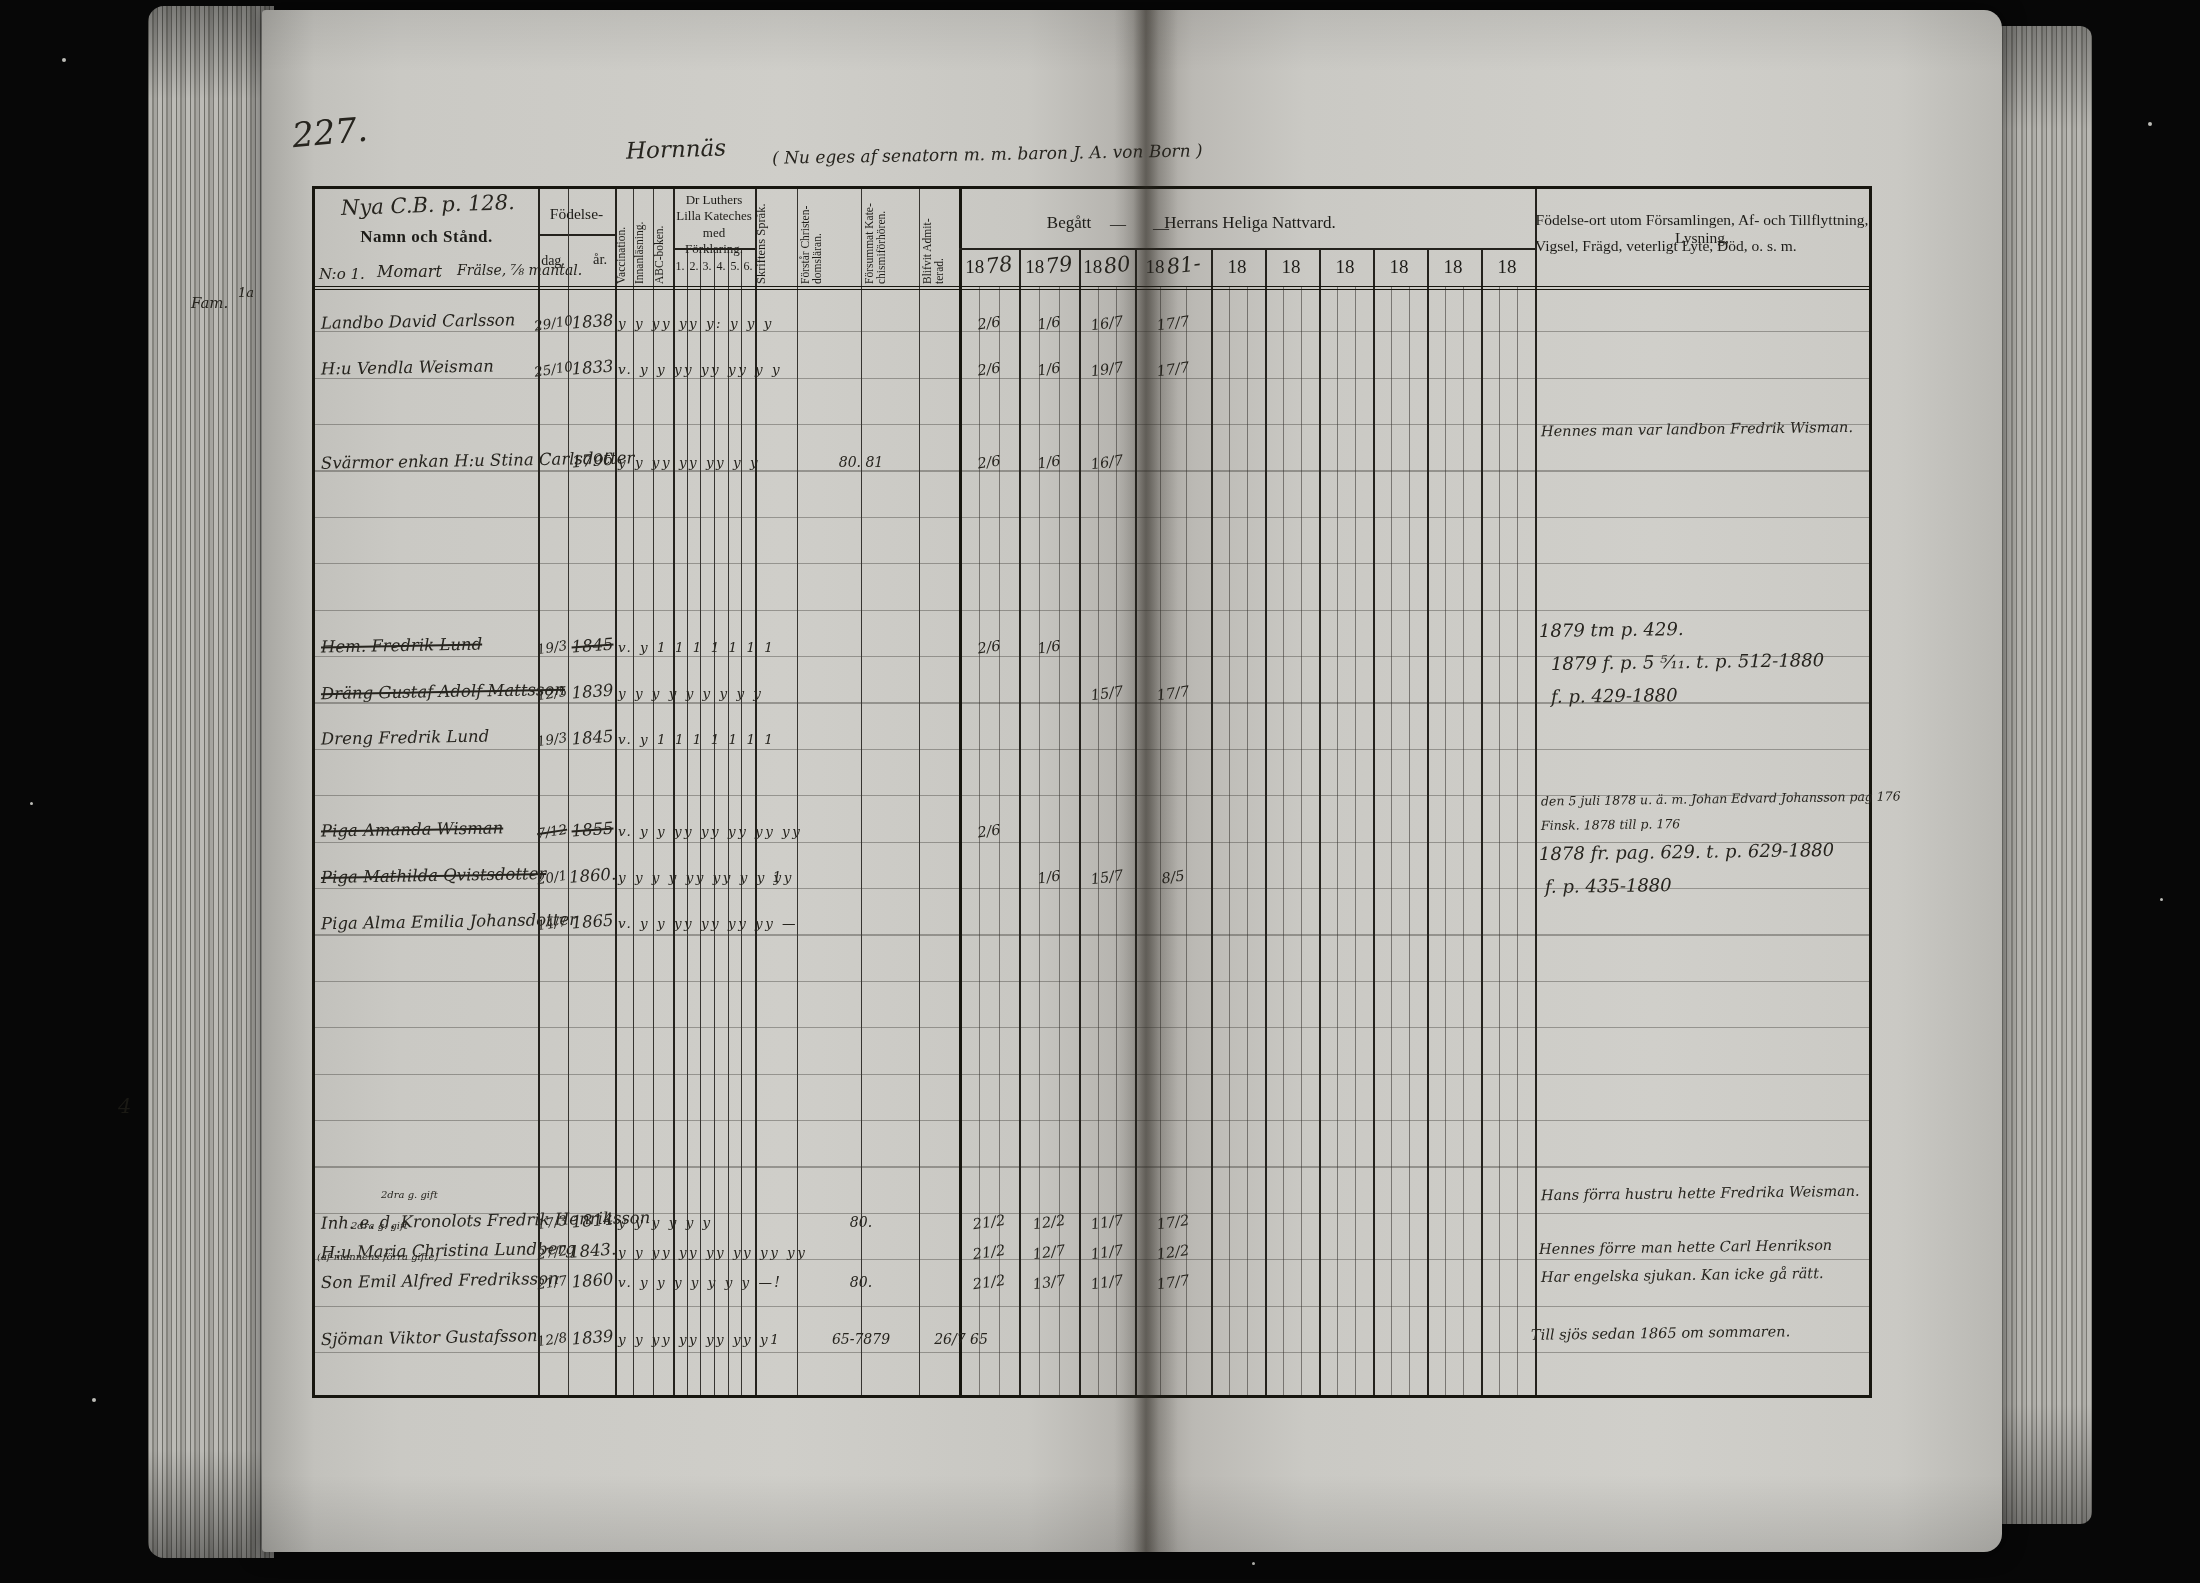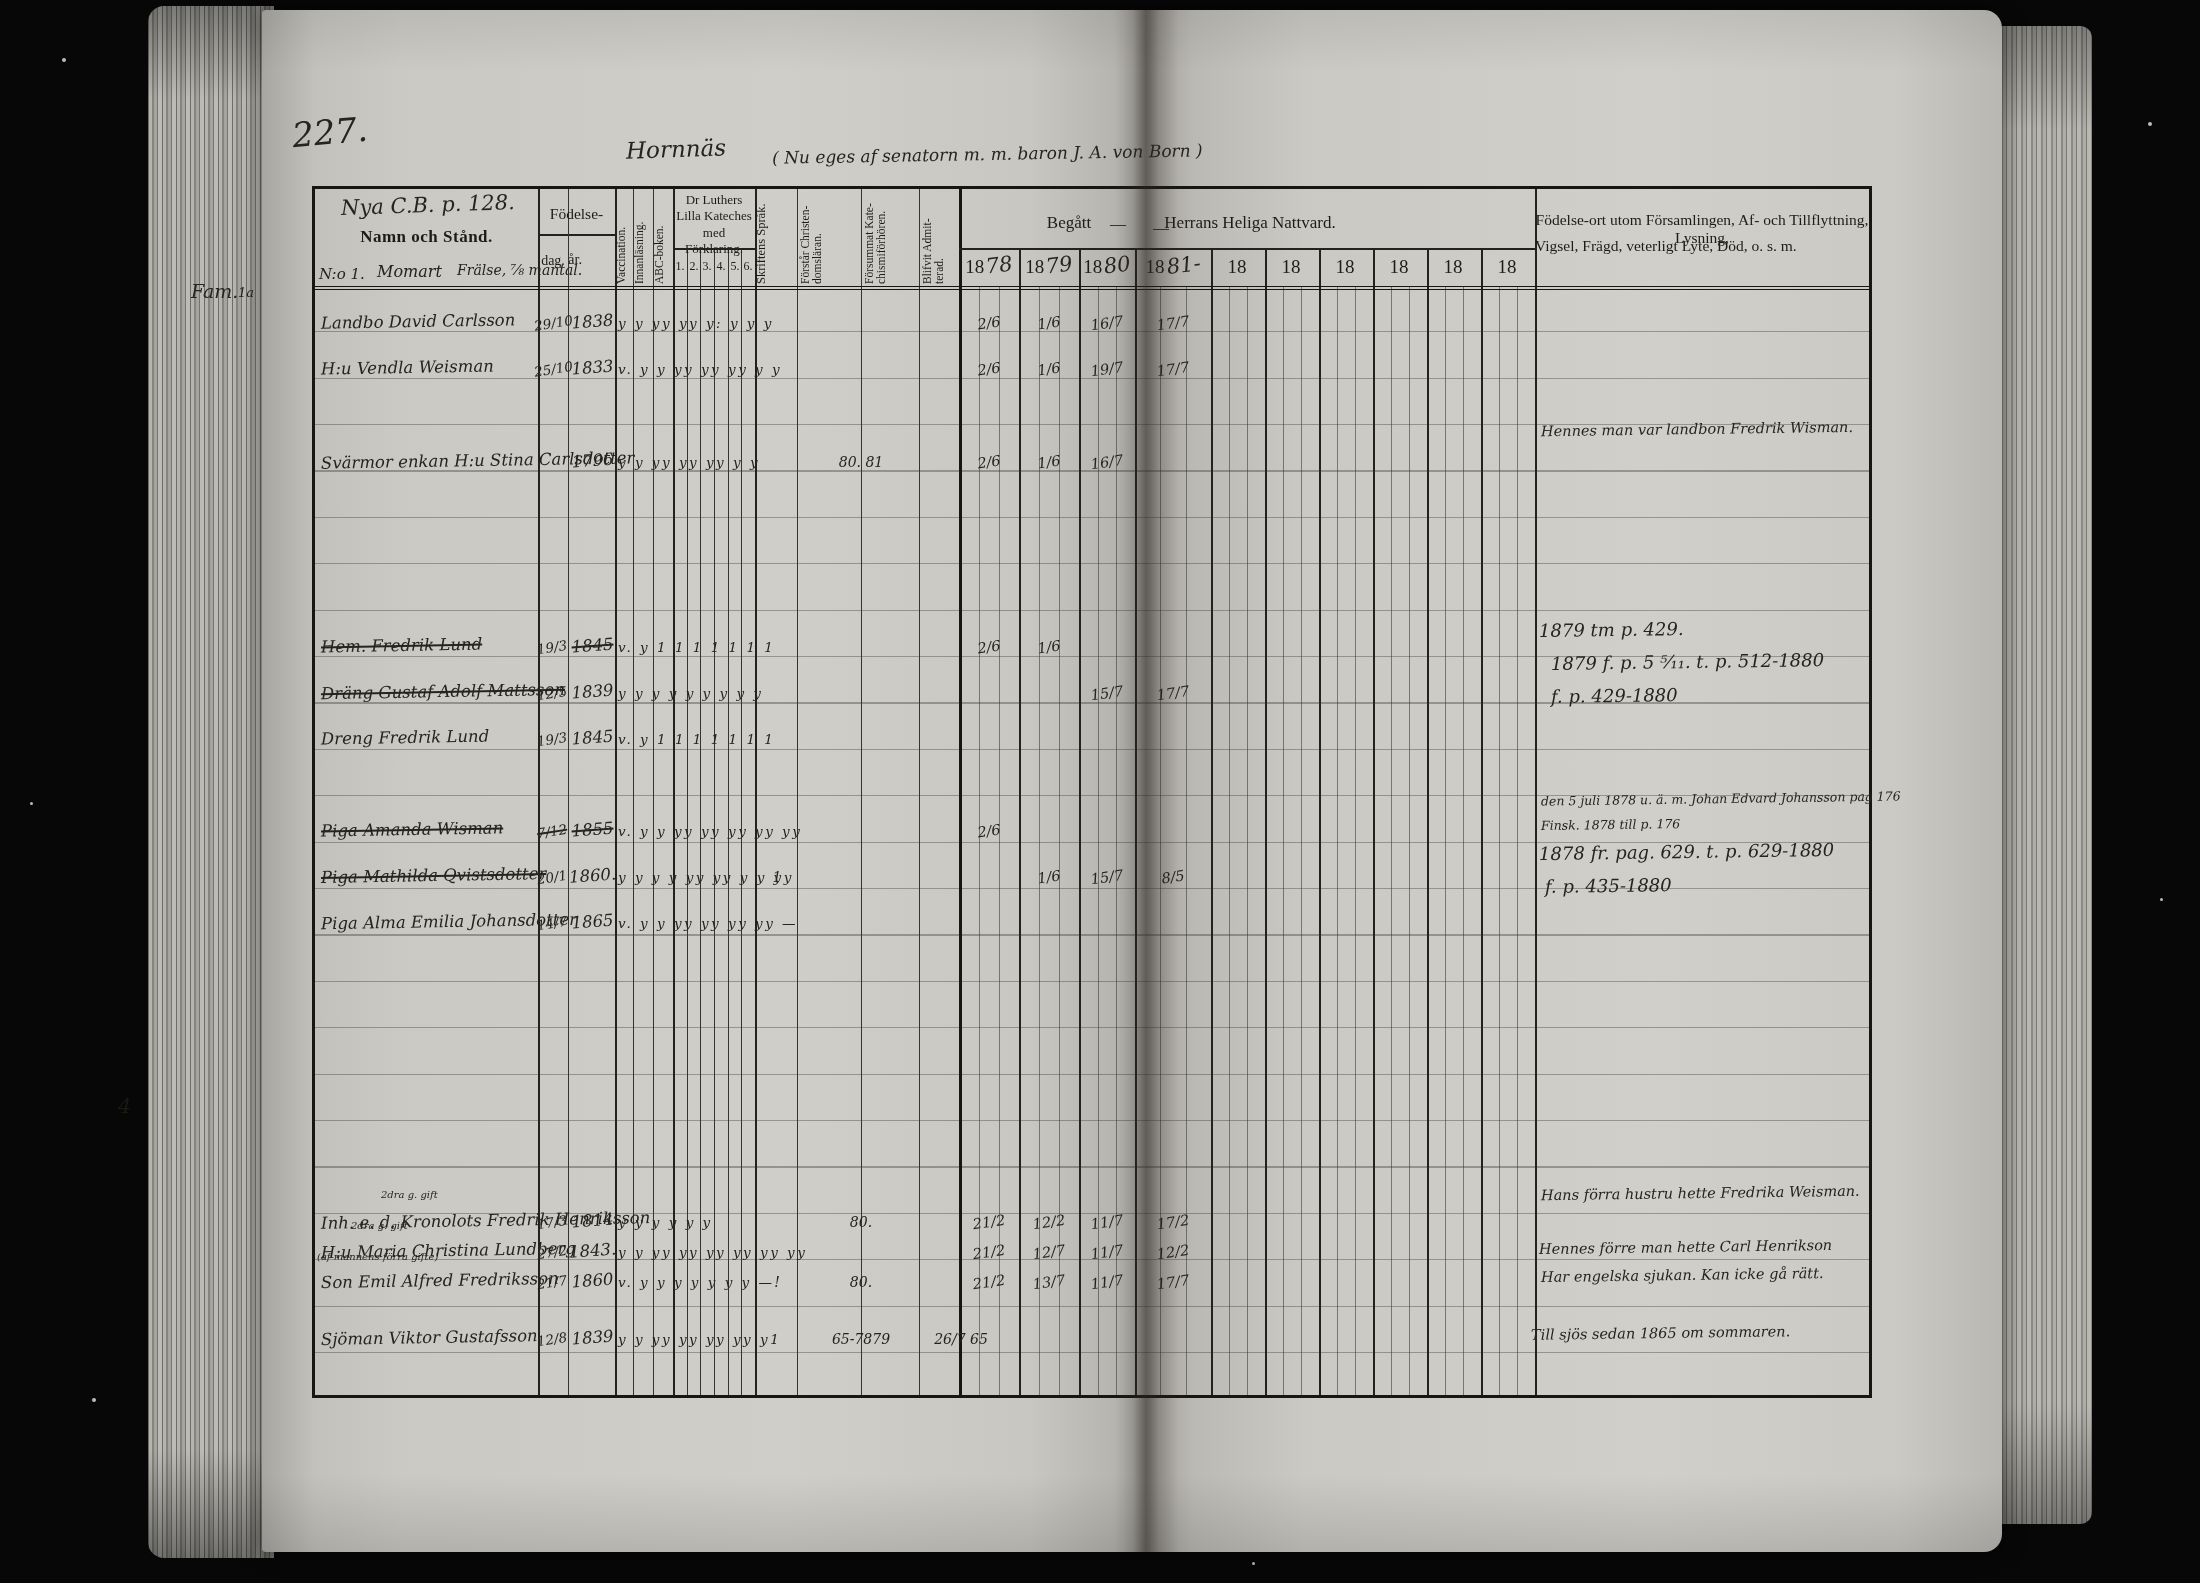--- a/index.html
+++ b/index.html
@@ -26,21 +26,21 @@
   .fold{position:absolute;left:1114px;top:10px;width:64px;height:1542px;z-index:40;pointer-events:none;
     background:linear-gradient(90deg,rgba(40,37,32,0) 0,rgba(40,37,32,.16) 30%,rgba(42,38,32,.55) 50%,rgba(40,37,32,.2) 70%,rgba(40,37,32,0) 100%);}
 
   .hw{font-family:"DejaVu Serif",serif;font-style:italic;color:#26241e;}
   .struck{text-decoration:line-through;text-decoration-thickness:1.5px;text-decoration-color:#26241e;}
 
   
   .pagenum{position:absolute;left:292px;top:112px;font-size:34px;z-index:20;transform:rotate(-5deg);}
   .place{position:absolute;left:626px;top:136px;font-size:23px;z-index:20;transform:rotate(-2deg);}
   .place-note{position:absolute;left:772px;top:144px;font-size:17px;z-index:20;transform:rotate(-1deg);}
-  .m-fam{position:absolute;left:191px;top:280px;font-size:19px;z-index:20;text-align:center;}
+  .m-fam{position:absolute;left:191px;top:294px;font-size:15px;z-index:20;text-align:center;}
   .m-sub{position:absolute;left:238px;top:285px;font-size:13px;z-index:20;}
   .m-stray{position:absolute;left:118px;top:1094px;font-size:21px;z-index:20;color:#1a1914;}
 
   
   .table{position:absolute;left:312px;top:186px;width:1554px;height:1206px;box-sizing:content-box;
          border:3px solid #17160f;z-index:10;}
   .thead{position:absolute;left:0;top:0;right:0;height:97px;border-bottom:4px double #17160f;z-index:3;}
   .tb{position:absolute;left:0;top:97px;right:0;bottom:0;
       background:repeating-linear-gradient(to bottom,rgba(0,0,0,0) 0 45.2px,rgba(55,53,48,.38) 45.2px 46.4px);}
 
@@ -49,21 +49,21 @@
   .y59{top:59px;} .thin{top:97px;width:1px;background:rgba(52,50,45,.55);}
   .hl{position:absolute;height:2px;background:#24221d;z-index:2;}
 
   .h-name{position:absolute;left:0;top:38px;width:223px;text-align:center;font-size:17px;font-weight:bold;letter-spacing:.5px;}
   .bookref{position:absolute;left:26px;top:4px;font-size:21px;transform:rotate(-2deg);}
   .h-no{position:absolute;left:4px;top:76px;font-size:15px;}
   .h-estate{position:absolute;left:62px;top:73px;font-size:16px;}
   .h-tenure{position:absolute;left:142px;top:73px;font-size:14px;}
   .h-birth-label{position:absolute;left:223px;top:16px;width:77px;text-align:center;font-size:15.5px;}
   .h-dag{position:absolute;left:223px;top:64px;width:30px;text-align:center;font-size:14px;}
-  .h-ar{position:absolute;left:253px;top:62px;width:64px;text-align:left;font-size:14.5px;}
+  .h-ar{position:absolute;left:253px;top:62px;width:64px;text-align:center;font-size:14.5px;}
   .vt{position:absolute;top:3px;height:92px;writing-mode:vertical-rl;transform:rotate(180deg);
       font-size:11.5px;line-height:1.08;font-family:"Liberation Serif",serif;text-align:left;overflow:hidden;}
   .h-kat-label{position:absolute;left:358px;top:3px;width:82px;text-align:center;font-size:13px;line-height:1.25;}
   .kat-sub{position:absolute;top:70px;width:14px;text-align:center;font-size:12px;}
   .h-begatt{position:absolute;left:664px;top:24px;width:180px;text-align:center;font-size:17px;}
   .h-dash1{position:absolute;left:795px;top:26px;font-size:16px;}
   .h-dash2{position:absolute;left:838px;top:30px;font-size:16px;}
   .h-natt{position:absolute;left:800px;top:24px;width:270px;text-align:center;font-size:17px;}
   .ycell{position:absolute;top:59px;height:38px;display:flex;align-items:center;justify-content:center;z-index:3;}
   .yp{font-size:19px;} .ys{font-size:21px;display:inline-block;transform:rotate(-7deg) translateY(-2px);margin-left:2px;}

